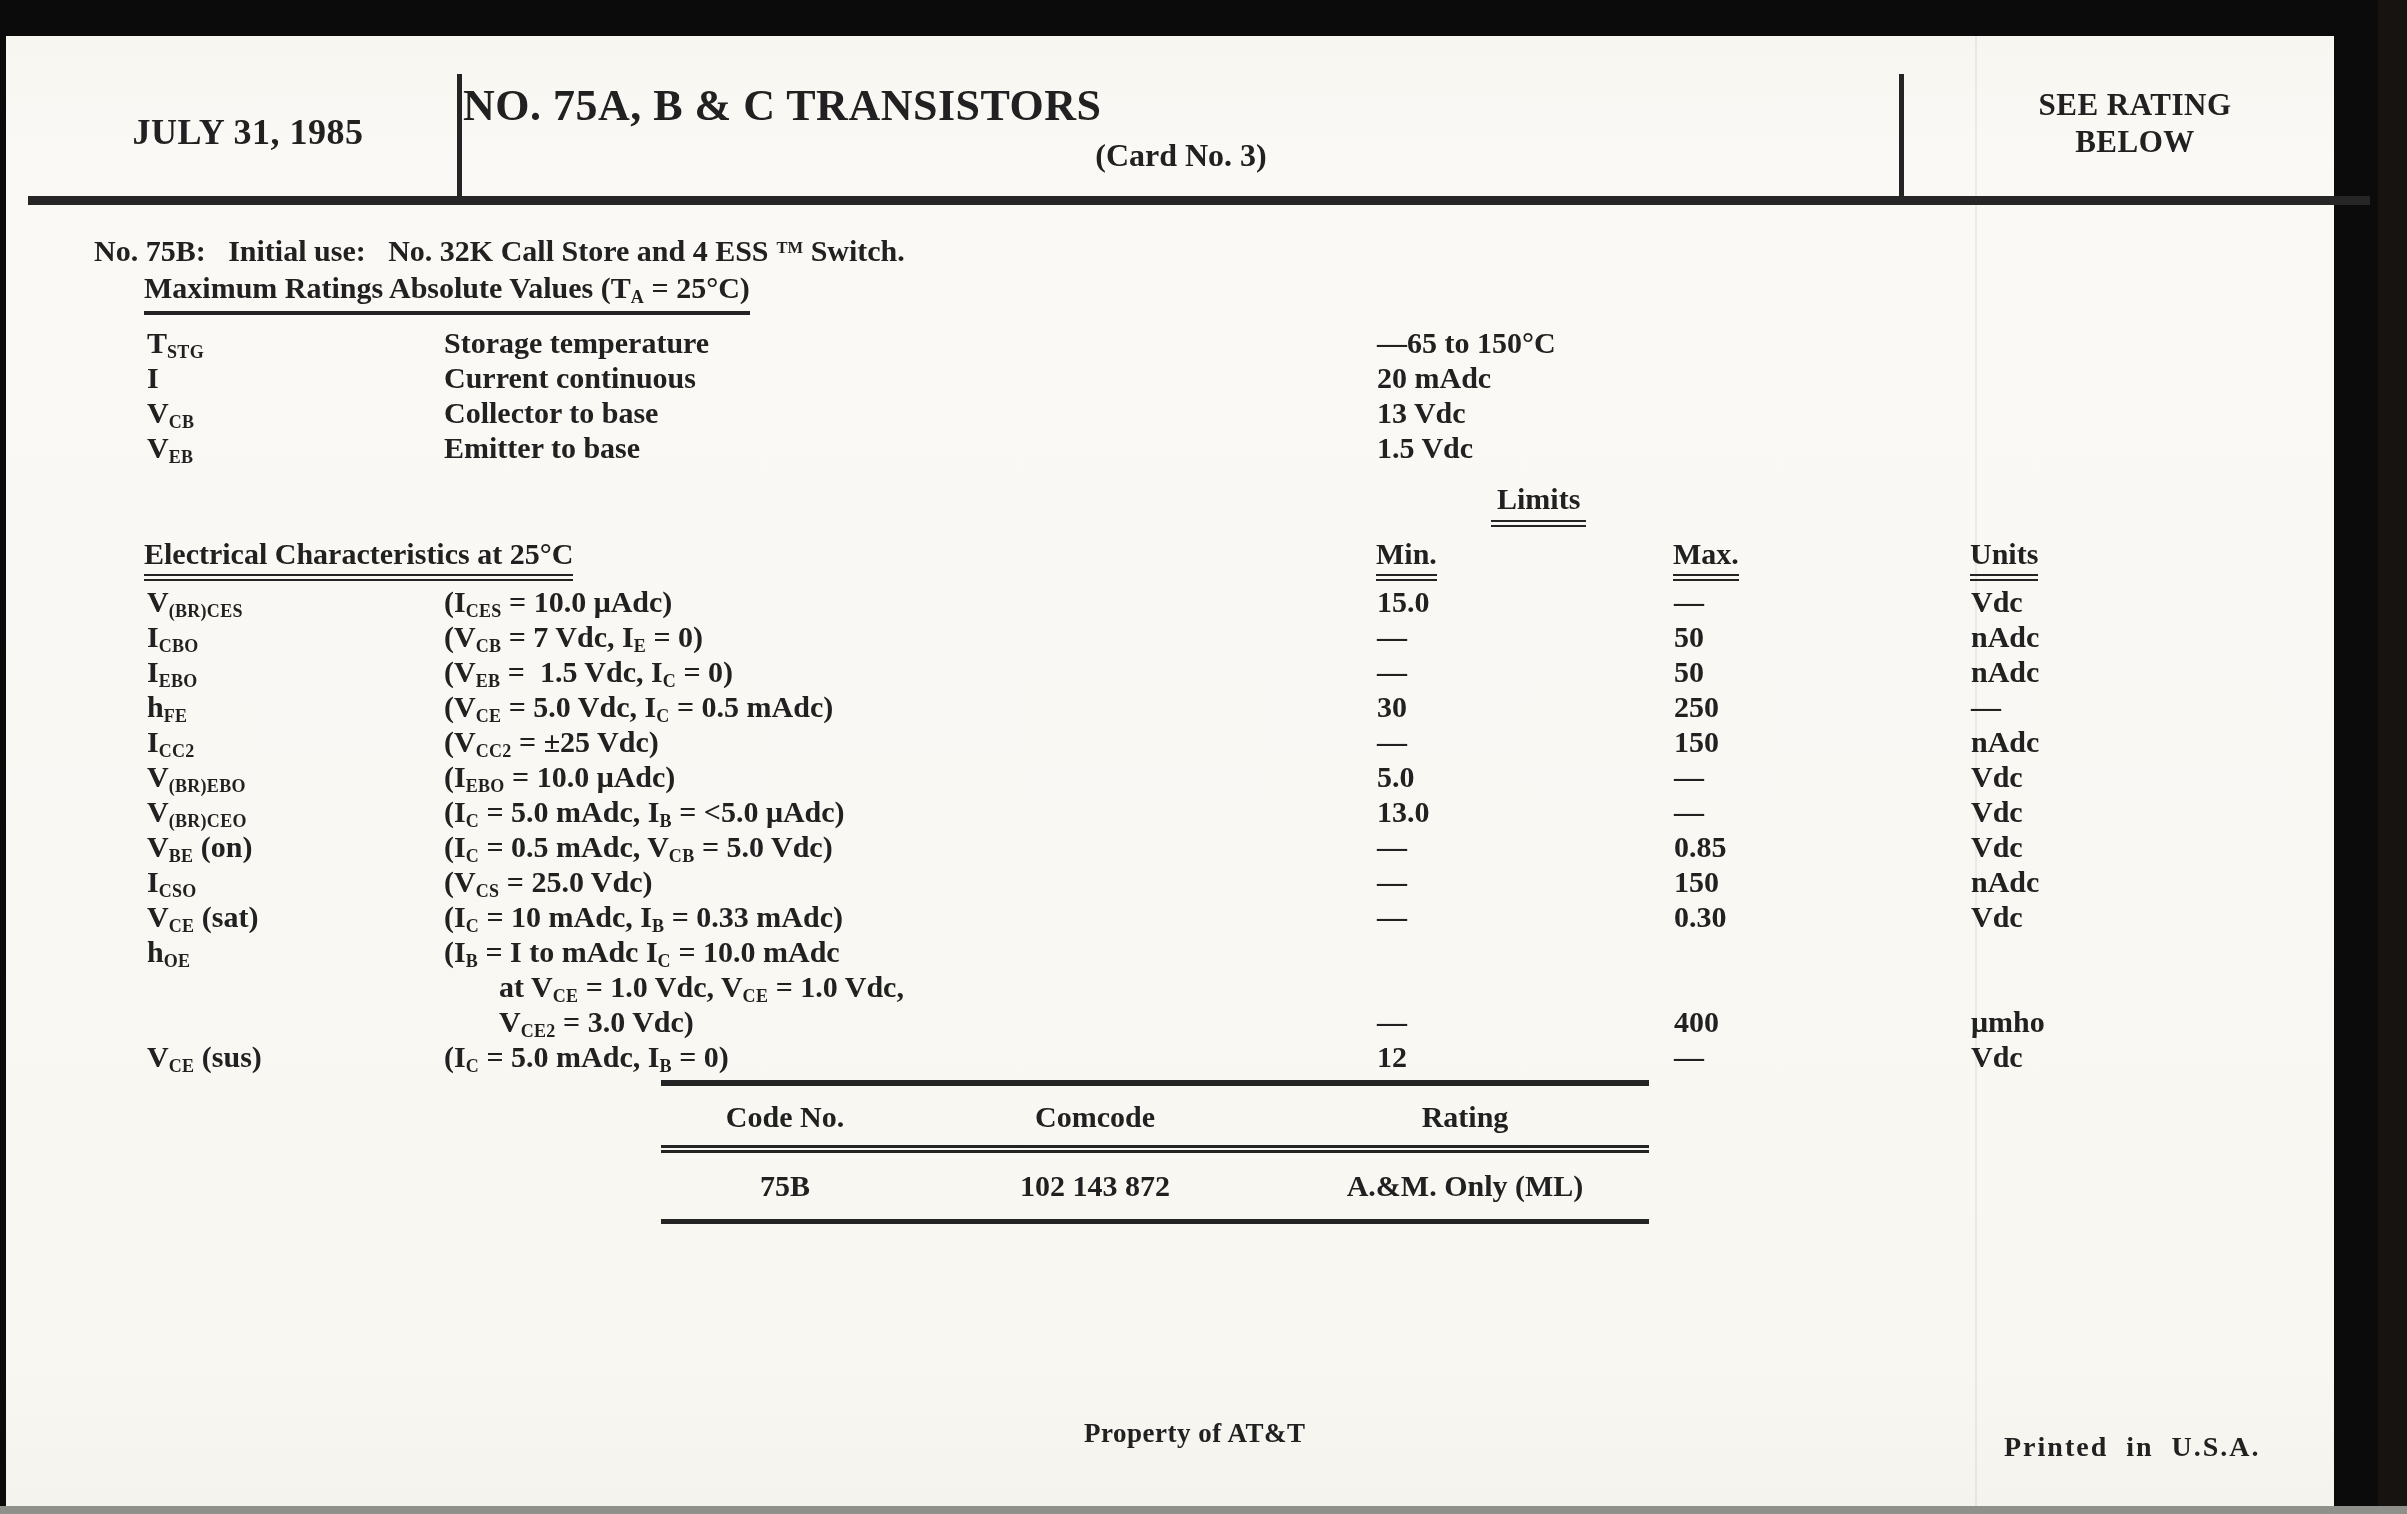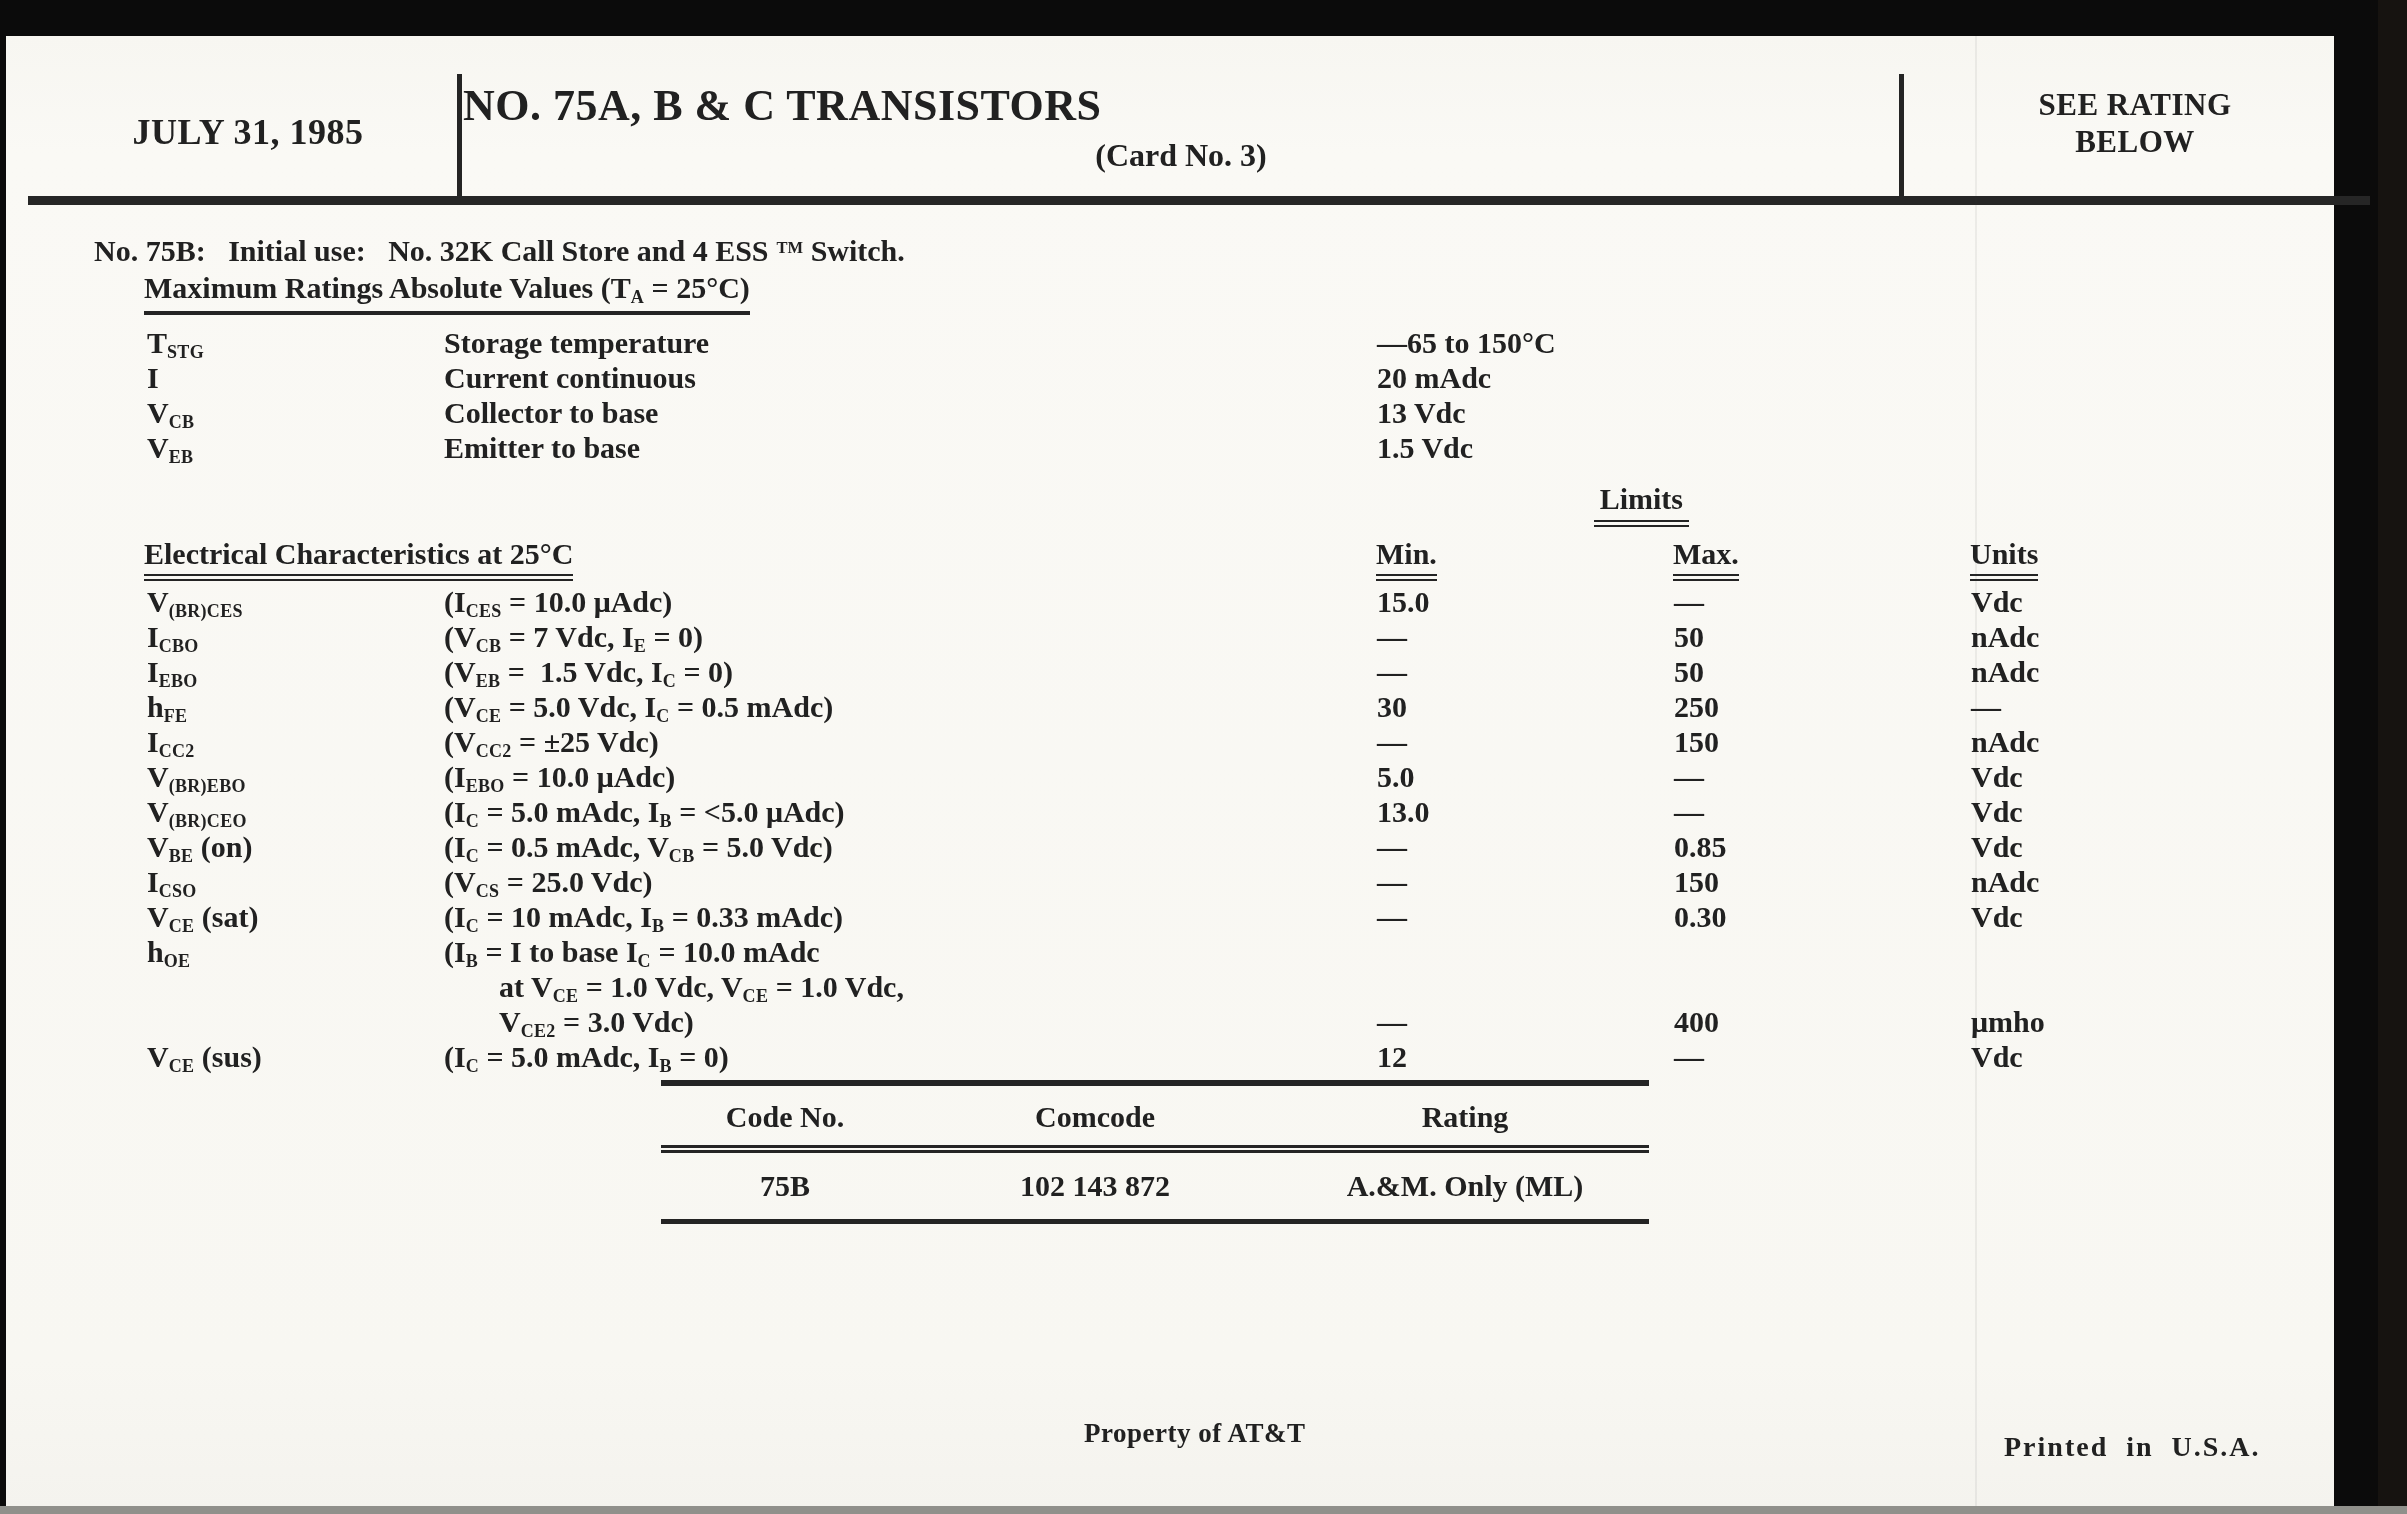--- a/index.html
+++ b/index.html
@@ -23,21 +23,21 @@
   .hdr-right{position:absolute;left:1911px;top:50px;width:436px;text-align:center;
              font-size:31px;font-weight:700;line-height:37px;letter-spacing:0.5px;}
   .vline{position:absolute;top:38px;width:5px;height:127px;background:#242424;}
   .v1{left:451px;} .v2{left:1893px;}
   .hdr-rule{position:absolute;left:22px;top:160px;width:2342px;height:9px;background:#262626;}
 
   
   .intro{position:absolute;left:88px;top:198px;font-size:30px;font-weight:700;white-space:pre;}
   .sec-heading{position:absolute;left:138px;top:235px;font-size:30px;font-weight:700;
                padding-bottom:3px;border-bottom:4px solid #242424;white-space:pre;}
-  .limits-label{position:absolute;left:1485px;top:446px;width:198px;text-align:right;font-size:30px;}
+  .limits-label{position:absolute;left:1485px;top:446px;width:198px;text-align:left;font-size:30px;}
   .limits-label span{display:inline-block;font-weight:700;padding:0 6px 4px 6px;border-bottom:7px double #242424;}
 
   .char-head{position:absolute;left:0;top:501px;width:100%;height:40px;font-size:30px;}
   .char-head .u{display:inline-block;font-weight:700;padding-bottom:3px;border-bottom:7px double #242424;}
   .ch-title{position:absolute;left:138px;top:0;}
   .ch-min{position:absolute;left:1370px;top:0;}
   .ch-max{position:absolute;left:1667px;top:0;}
   .ch-units{position:absolute;left:1964px;top:0;}
 
   
@@ -180,21 +180,21 @@
         </div>
         <div class="row">
           <div class="cell sym"><span>V</span><sub>CE</sub><span> (sat)</span></div>
           <div class="cell cond"><span>(I</span><sub>C</sub><span> = 10 mAdc, I</span><sub>B</sub><span> = 0.33 mAdc)</span></div>
           <div class="cell min">—</div>
           <div class="cell max">0.30</div>
           <div class="cell units">Vdc</div>
         </div>
         <div class="row">
           <div class="cell sym"><span>h</span><sub>OE</sub></div>
-          <div class="cell cond"><span>(I</span><sub>B</sub><span> = I to base I</span><sub>C</sub><span> = 10.0 mAdc</span></div>
+          <div class="cell cond"><span>(I</span><sub>B</sub><span> = I to mAdc I</span><sub>C</sub><span> = 10.0 mAdc</span></div>
           <div class="cell min"></div>
           <div class="cell max"></div>
           <div class="cell units"></div>
         </div>
         <div class="row">
           <div class="cell sym"></div>
           <div class="cell cond cont"><span>at V</span><sub>CE</sub><span> = 1.0 Vdc, V</span><sub>CE</sub><span> = 1.0 Vdc,</span></div>
           <div class="cell min"></div>
           <div class="cell max"></div>
           <div class="cell units"></div>

